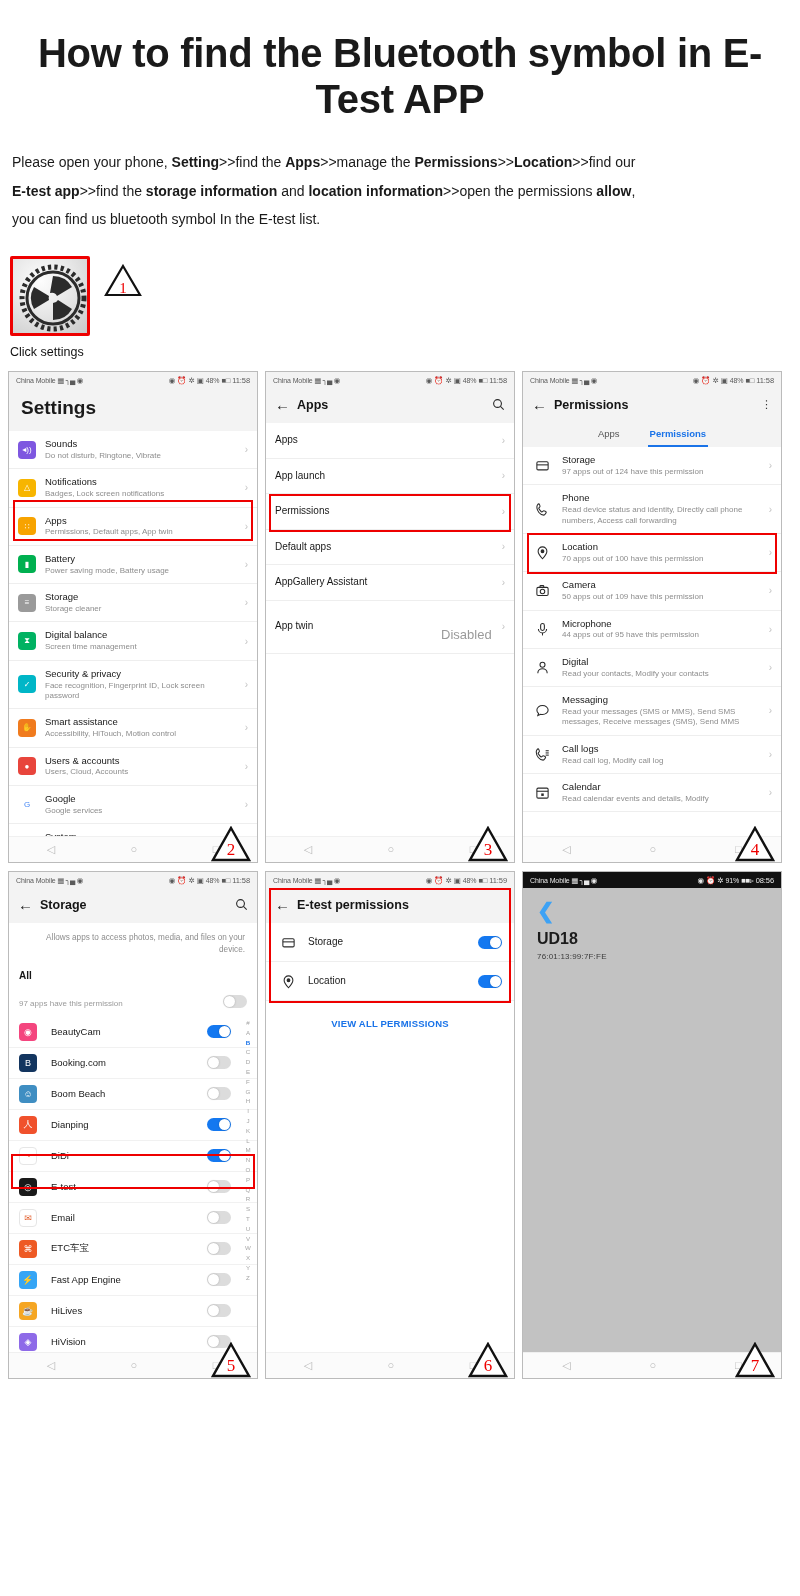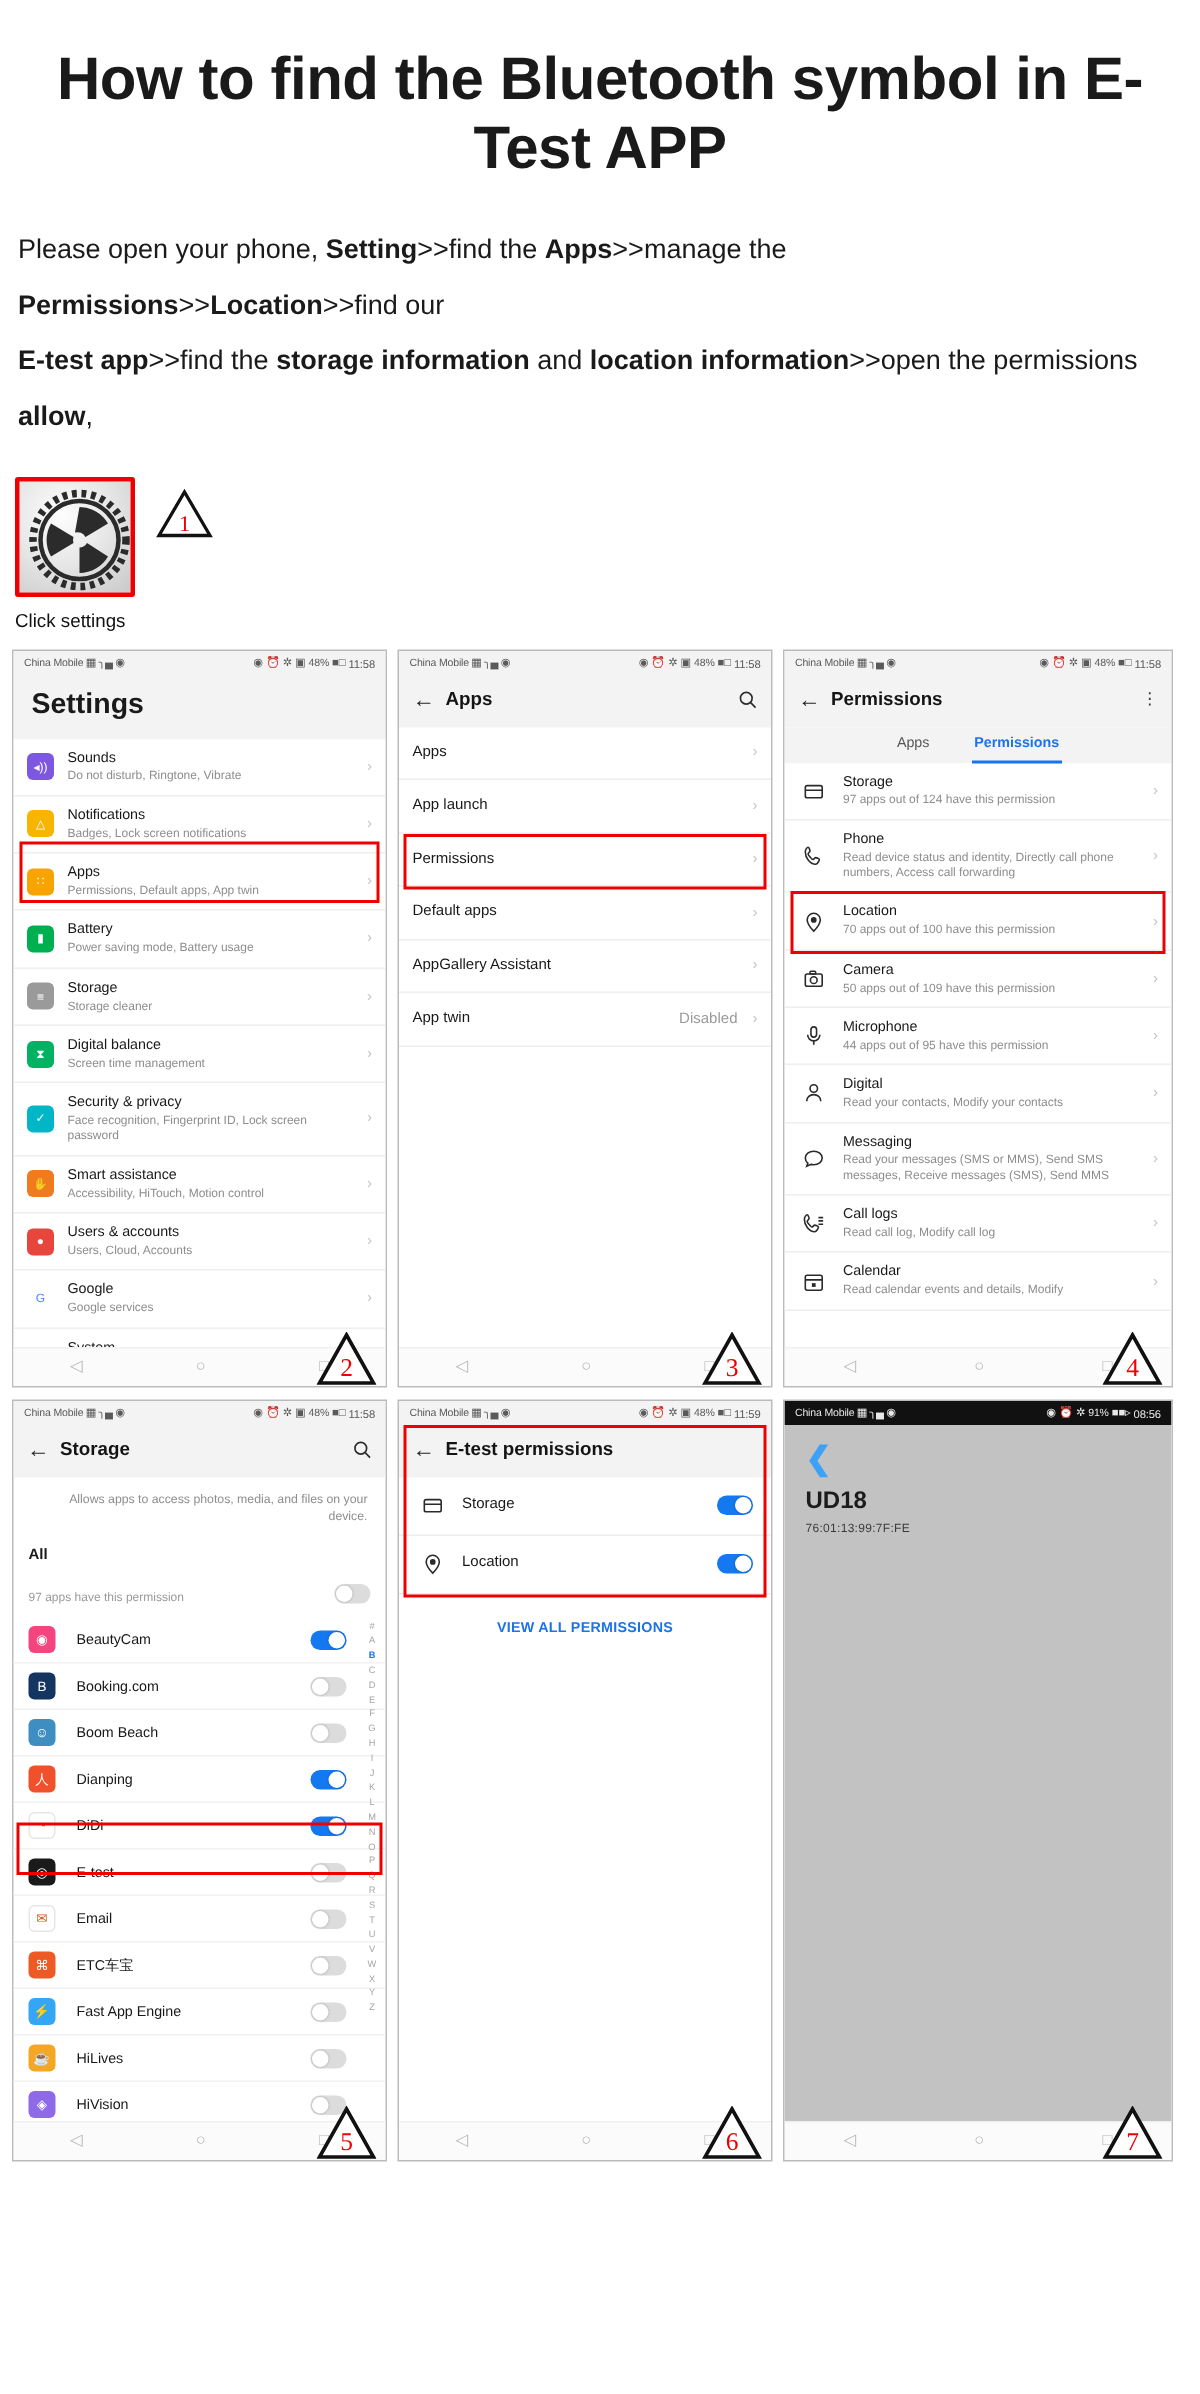--- a/index.html
+++ b/index.html
@@ -21,21 +21,21 @@
     padding: 30px 12px 0 12px;
     letter-spacing: -0.3px;
   }
   .subtitle {
     text-align: center;
     font-size: 18.5px;
     line-height: 1.5;
     padding: 16px 30px 0 30px;
   }
   .intro {
-    font-size: 18px;
+    font-size: 14px;
     line-height: 2.05;
     padding: 26px 28px 0 12px;
   }
   .intro b { font-weight: bold; }
 
   
   .step1 {
     display: flex;
     align-items: flex-start;
     padding: 22px 0 0 10px;
@@ -181,21 +181,21 @@
     border-radius: 4px;
     margin-right: 9px;
     display: flex; align-items: center; justify-content: center;
     font-size: 10px;
     color: #fff;
   }
   .row .rtxt { flex: 1 1 auto; min-width: 0; }
   .row .rtitle { font-size: 9.5px; font-weight: normal; color: #181818; line-height: 1.25; }
   .row .rsub { font-size: 8px; color: #8d8d8d; line-height: 1.3; margin-top: 1px; }
   .row .chev { color: #c4c4c4; font-size: 10px; margin-left: 6px; }
-  .row .rtrail { font-size: 10px; color: #9a9a9a; margin-left: auto; padding-right: 4px; }
+  .row .rtrail { font-size: 13px; color: #9a9a9a; margin-left: auto; padding-right: 4px; margin-top: 15px; }
 
   .row.plain { padding: 11px 9px; }
   .row.plain .rtitle { font-weight: normal; font-size: 10px; color: #181818; }
 
   
   .hl {
     position: absolute;
     border: 2.5px solid #ee0000;
     pointer-events: none;
     z-index: 5;
@@ -311,20 +311,21 @@
 
   <h1 class="title">How to find the Bluetooth symbol in E-Test APP</h1>
 
   <div class="intro">
     <div>
       <span>Please open your phone, </span><b>Setting</b><span>&gt;&gt;find the </span><b>Apps</b><span>&gt;&gt;manage the </span><b>Permissions</b><span>&gt;&gt;</span><b>Location</b><span>&gt;&gt;find our</span>
     </div>
     <div>
       <b>E-test app</b><span>&gt;&gt;find the </span><b>storage information</b><span> and </span><b>location information</b><span>&gt;&gt;open the permissions </span><b>allow</b><span>,</span>
     </div>
+    <div>you can find us bluetooth symbol In the E-test list.</div>
   </div>
 
   <div class="step1">
     <div class="gear-box">
       <div class="gear-icon">
         <svg class="gear-svg" width="68" height="70" viewBox="0 0 68 70">
           <g fill="#2b2b2b">
             <circle cx="34" cy="35" r="31" fill="none" stroke="#2b2b2b" stroke-width="5" stroke-dasharray="3.2 3.2"></circle>
             <circle cx="34" cy="35" r="26" fill="none" stroke="#2b2b2b" stroke-width="3"></circle>
             <path d="M34 13 A22 22 0 0 1 53 24 L38 33 A6 6 0 0 0 31 30 Z"></path>

